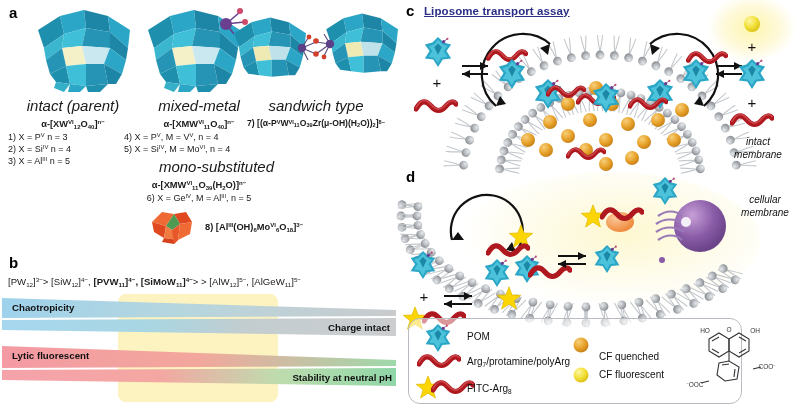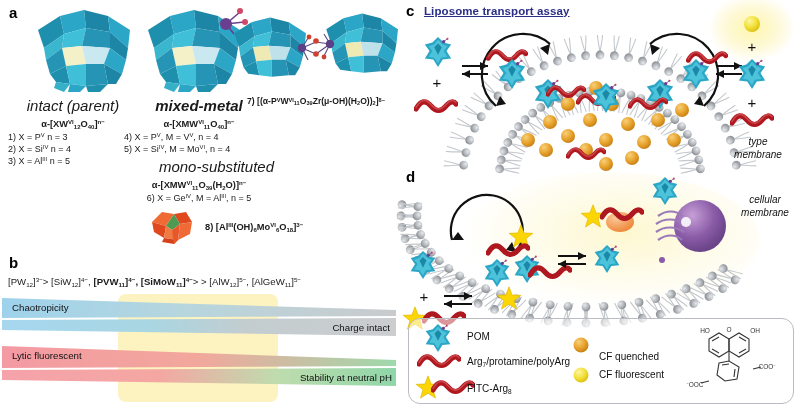--- a/index.html
+++ b/index.html
@@ -35,35 +35,35 @@
   #carrier-hl {
     position:absolute; left:118px; top:42px; width:160px; height:108px;
     background:#fcf3c0; border-radius:8px;
   }
   #carrier-label {
     position:absolute; left:118px; top:126px; width:160px; text-align:center;
     font-style:italic; font-weight:bold; font-size:11px; color:#111;
   }
   .bargroup { position:absolute; left:0; width:400px; }
   .bar-svg { display:block; }
-  .bar-text { position:absolute; font-weight:normal; font-size:9.7px; color:#111; white-space:nowrap; }
+  .bar-text { position:absolute; font-weight:bold; font-size:9.7px; color:#111; white-space:nowrap; }
 
   
   #panelC { position:absolute; left:400px; top:0; width:400px; height:168px; }
   #panelD { position:absolute; left:400px; top:166px; width:400px; height:130px; }
   #c-letter, #d-letter { position:absolute; left:6px; top:2px; }
   #c-title, #d-title { position:absolute; left:24px; top:5px;text-decoration:underline; }
   .side-label {
     position:absolute; font-style:italic; font-size:10px; line-height:1.25;
     text-align:center; color:#111;
   }
 
   
   #legend {
-    position:absolute; left:408px; top:318px; width:386px; height:86px;
+    position:absolute; left:408px; top:318px; width:334px; height:86px;
     border:1.4px solid #b9bcc2; border-radius:12px; background:rgba(255,255,255,.55);
   }
   .leg-item { position:absolute; font-size:10px; color:#111; white-space:nowrap; }
 
   svg { overflow:visible; }
 </style>
 </head>
 <body>
 
 <div class="fig">
@@ -195,30 +195,31 @@
 
     <div class="cap" style="left:8px; top:96px; width:130px; text-align:left;">
       <span class="hdr" style="display:block; text-align:center;">intact (parent)</span>
       <span class="formula" style="text-align:center;">α-[XW<sup>VI</sup><sub>12</sub>O<sub>40</sub>]<sup>n−</sup></span>
       <span class="lst">1) X = P<sup>V</sup> n = 3</span>
       <span class="lst">2) X = Si<sup>IV</sup> n = 4</span>
       <span class="lst">3) X = Al<sup>III</sup> n = 5</span>
     </div>
 
     <div class="cap" style="left:124px; top:96px; width:150px; text-align:left;">
-      <span class="hdr" style="display:block; text-align:center;font-weight:bold;">mixed-metal</span>
+      <span class="hdr" style="display:block; text-align:center;">mixed-metal</span>
       <span class="formula" style="text-align:center;">α-[XMW<sup>VI</sup><sub>11</sub>O<sub>40</sub>]<sup>n−</sup></span>
       <span class="lst">4) X = P<sup>V</sup>, M = V<sup>V</sup>, n = 4</span>
       <span class="lst">5) X = Si<sup>IV</sup>, M = Mo<sup>VI</sup>, n = 4</span>
       <span class="hdr" style="display:block; text-align:right; margin-top:2px;">mono-substituted</span>
       <span class="formula" style="text-align:center;">α-[XMW<sup>VI</sup><sub>11</sub>O<sub>39</sub>(H<sub>2</sub>O)]<sup>n−</sup></span>
       <span class="lst" style="text-align:center;">6) X = Ge<sup>IV</sup>, M = Al<sup>III</sup>, n = 5</span>
     </div>
 
     <div class="cap" style="left:232px; top:96px; width:168px; text-align:center;">
+      <span class="hdr">sandwich type</span>
       <span class="formula" style="font-size:8.6px;">7) [(α-P<sup>V</sup>W<sup>VI</sup><sub>11</sub>O<sub>39</sub>Zr(μ-OH)(H<sub>2</sub>O))<sub>2</sub>]<sup>8−</sup></span>
     </div>
 
     <div class="kegg-wrap" style="left:148px; top:208px;">
       <svg width="48" height="38" viewBox="0 0 48 38">
         <polygon points="4,14 14,4 26,6 18,18" fill="#ef6a34"></polygon>
         <polygon points="26,6 38,4 44,14 32,16" fill="#e0491f"></polygon>
         <polygon points="18,18 26,6 32,16 24,22" fill="#4f9a52"></polygon>
         <polygon points="4,14 18,18 16,30 6,24" fill="#e0491f"></polygon>
         <polygon points="18,18 24,22 30,32 16,30" fill="#f07a42"></polygon>
@@ -464,21 +465,21 @@
       <polygon points="316,74 324,70 324,78" fill="#111"></polygon>
 
       <circle cx="352" cy="24" r="8" fill="url(#sphY)"></circle>
       <text x="352" y="52" font-size="15" text-anchor="middle" fill="#111" font-family="Liberation Sans, sans-serif">+</text>
       <use href="#pomIcon" x="336" y="58" width="32" height="32"></use>
       <text x="352" y="108" font-size="15" text-anchor="middle" fill="#111" font-family="Liberation Sans, sans-serif">+</text>
       <use href="#pepIcon" x="330" y="112" width="44" height="16"></use>
     </svg>
 
     <div class="side-label" style="left:320px; top:136px; width:76px;">
-      <span>type</span><br>
+      <span>intact</span><br>
       <span>membrane</span>
     </div>
   </div>
 
   <div id="panelD">
     <div id="d-letter" class="panel-letter">d</div>
 
     <svg width="400" height="145" viewBox="0 0 400 145" style="position:absolute; left:0; top:14px;">
       <defs>
         <radialGradient id="cellGlow" cx="55%" cy="45%" r="55%">

